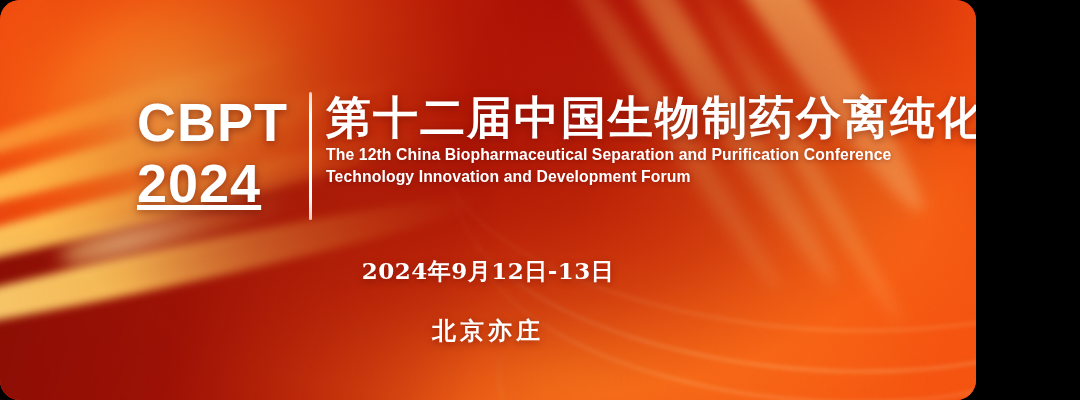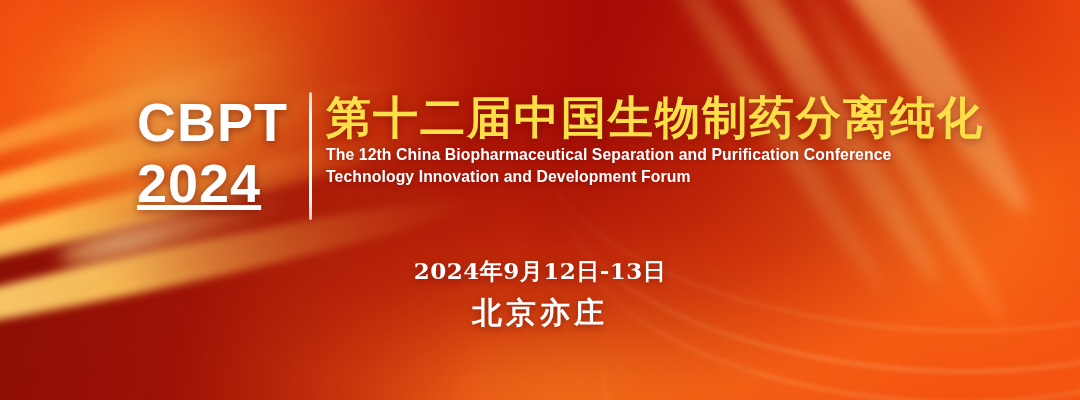--- a/index.html
+++ b/index.html
@@ -2,25 +2,26 @@
 <html><head>
 <meta charset="utf-8">
 <style>
   html, body {
     margin: 0;
     padding: 0;
     background: #000;
   }
   .banner {
     position: relative;
-    width: 1080px;
+    width: 976px;
     height: 400px;
     overflow: hidden;
     font-family: "Liberation Sans", sans-serif;
     background: #b81008;
+    border-radius: 20px;
   }
 
   
   .bg-base {
     position: absolute;
     inset: 0;
     background:
       radial-gradient(ellipse 70% 90% at 52% 18%, #b00d06 0%, #a50c05 42%, rgba(165,12,5,0) 72%),
       linear-gradient(115deg, #f04a10 0%, #e63c0c 12%, #c81806 30%, #ae0d05 48%, #b81208 66%, #e8400e 84%, #f45a16 100%);
   }
@@ -172,21 +173,21 @@
     background: linear-gradient(180deg, rgba(255,255,255,0.75) 0%, #ffffff 18%, #ffffff 82%, rgba(255,255,255,0.75) 100%);
     border-radius: 2px;
   }
 
   .title-block {
     position: absolute;
     left: 326px;
     top: 94px;
   }
   .title-cn {
-    color: #fde047;
+    color: #ffffff;
     font-family: "DejaVu Serif", "Liberation Serif", serif;
     font-weight: bold;
     font-size: 45px;
     letter-spacing: 2px;
     line-height: 1.06;
     white-space: nowrap;
     text-shadow: 0 2px 8px rgba(100,5,2,0.50);
   }
   .title-en {
     color: #ffffff;
@@ -218,23 +219,23 @@
     font-family: "DejaVu Serif", "Liberation Serif", serif;
     font-weight: bold;
     font-size: 23px;
     letter-spacing: 0.5px;
     text-shadow: 0 2px 7px rgba(100,5,2,0.50);
   }
   .meta-place {
     color: #ffffff;
     font-family: "DejaVu Serif", "Liberation Serif", serif;
     font-weight: bold;
-    font-size: 30px;
+    font-size: 24px;
     letter-spacing: 4px;
-    margin-top: 6px;
+    margin-top: 28px;
     text-shadow: 0 2px 7px rgba(100,5,2,0.50);
   }
 </style>
 </head>
 <body>
 
 <div class="banner">
 
   <div class="bg-base"></div>
   <div class="bg-topleft-glow"></div>

